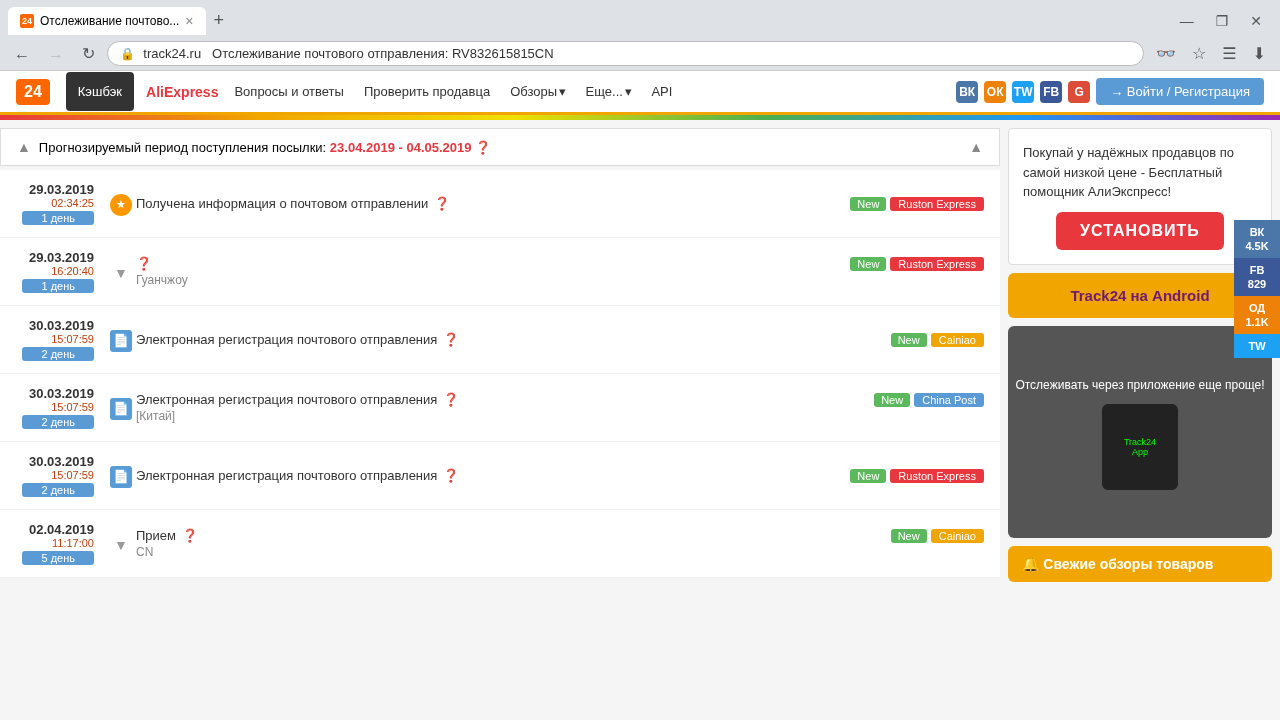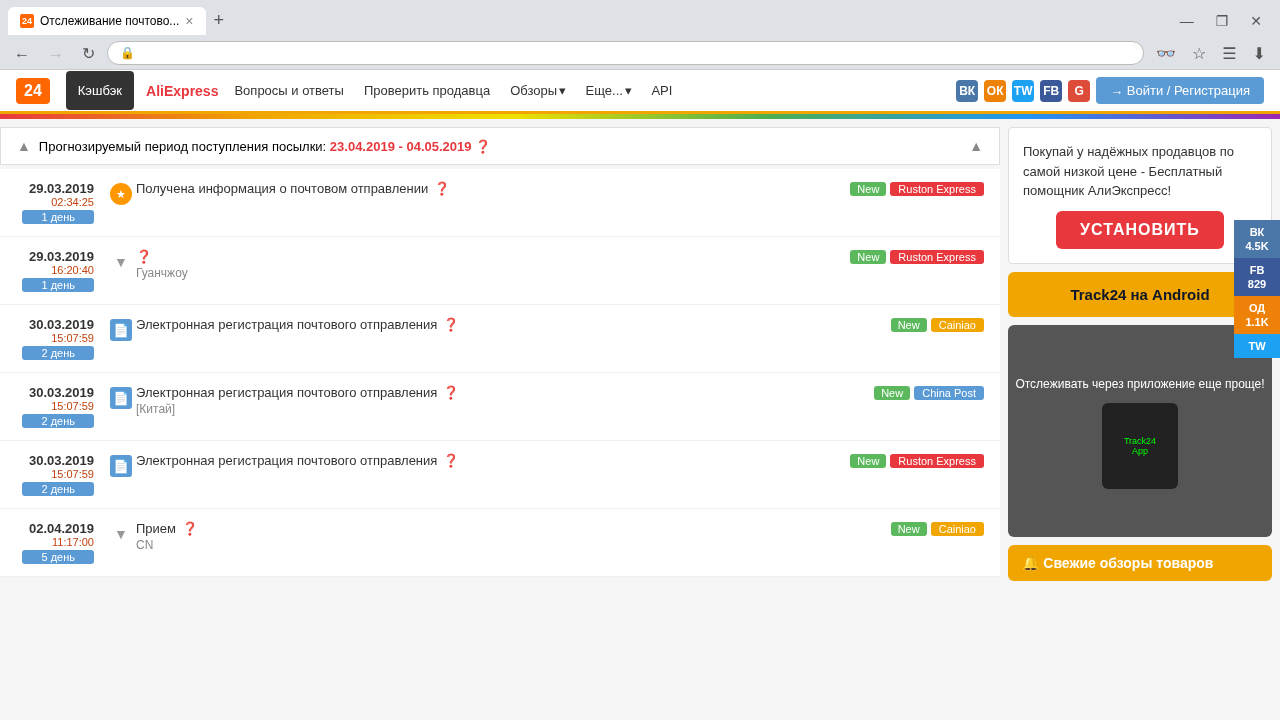--- a/index.html
+++ b/index.html
@@ -174,21 +174,21 @@
 
     
     .timeline {
       background: #fff;
       margin: 0;
     }
     .timeline-item {
       display: flex;
       padding: 12px 16px;
       border-bottom: 1px solid #f0f0f0;
-      align-items: flex-start;
+      align-items: center;
     }
     .time-col {
       width: 90px;
       min-width: 90px;
       text-align: right;
       padding-right: 12px;
       font-size: 12px;
       color: #555;
     }
     .time-date { font-weight: bold; color: #333; font-size: 13px; }
@@ -300,21 +300,21 @@
       cursor: pointer;
       display: block;
       margin: 10px auto 0;
       letter-spacing: 1px;
     }
 
     .android-box {
       background: #f0a500;
       border-radius: 6px;
       padding: 14px;
-      color: #0f172a;
+      color: #701a75;
       font-size: 15px;
       font-weight: bold;
       text-align: center;
     }
 
     .app-promo-box {
       background: #f0a500;
       border-radius: 6px;
       overflow: hidden;
       height: 212px;
@@ -398,20 +398,25 @@
       <button class="win-btn">❐</button>
       <button class="win-btn close">✕</button>
     </div>
   </div>
   <div class="browser-controls">
     <button class="nav-btn">←</button>
     <button class="nav-btn" style="color:#bbb;">→</button>
     <button class="nav-btn">↻</button>
     <div class="address-bar">
       <span class="lock-icon">🔒</span>
+      <span class="url">
+        <span>track24.ru</span>
+        &nbsp;
+        <span>Отслеживание почтового отправления: RV832615815CN</span>
+      </span>
     </div>
     <div class="browser-actions">
       <button class="browser-action-btn">👓</button>
       <button class="browser-action-btn">☆</button>
       <button class="browser-action-btn">☰</button>
       <button class="browser-action-btn">⬇</button>
     </div>
   </div>
 </div>
 

